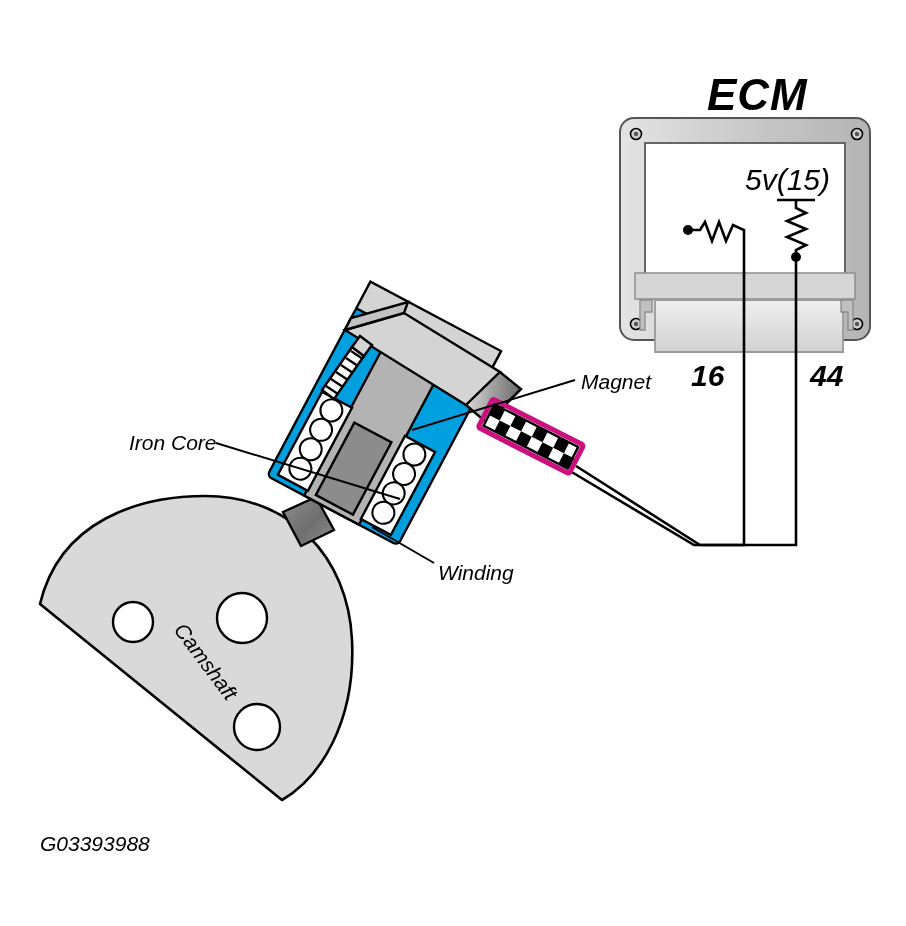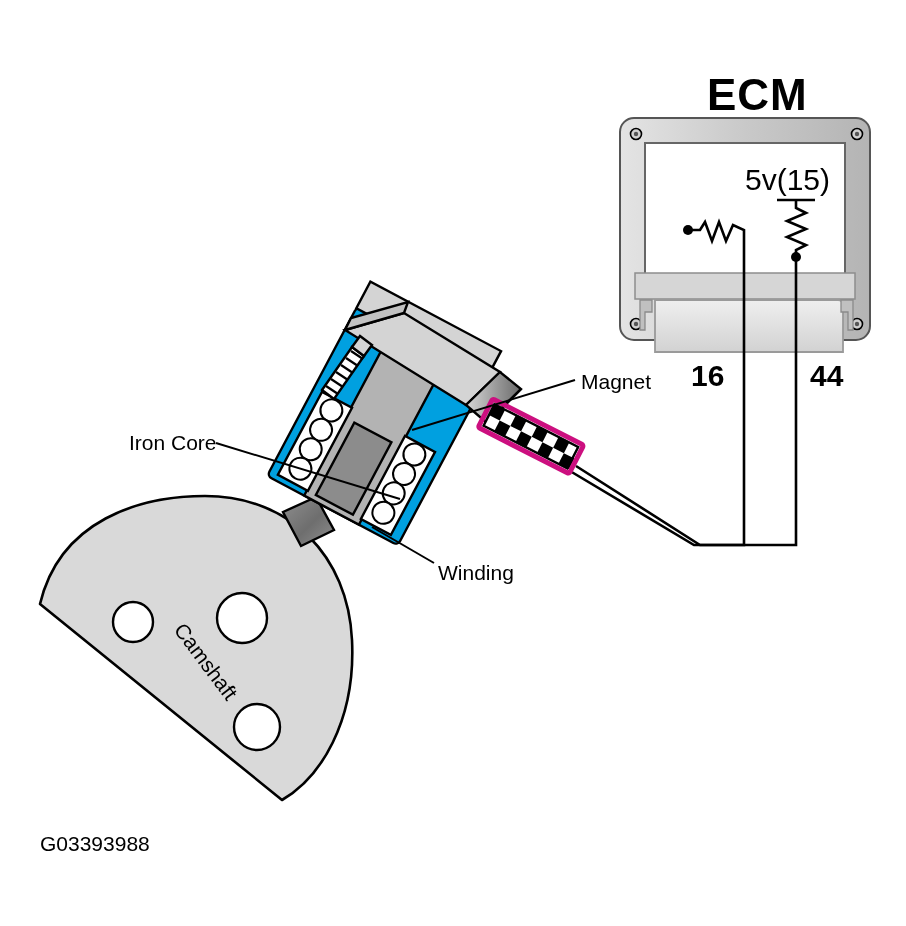--- a/index.html
+++ b/index.html
@@ -12,20 +12,21 @@
     height: 926px;
     font-family: "Liberation Sans", sans-serif;
     position: relative;
     overflow: hidden;
   }
   #diagram-root {
     position: absolute;
     left: 0; top: 0;
     width: 906px;
     height: 926px;
+    font-style: italic;
   }
   svg.canvas {
     display: block;
     width: 906px;
     height: 926px;
   }
   text {
     font-family: "Liberation Sans", sans-serif;
     fill: #000000;
   }

